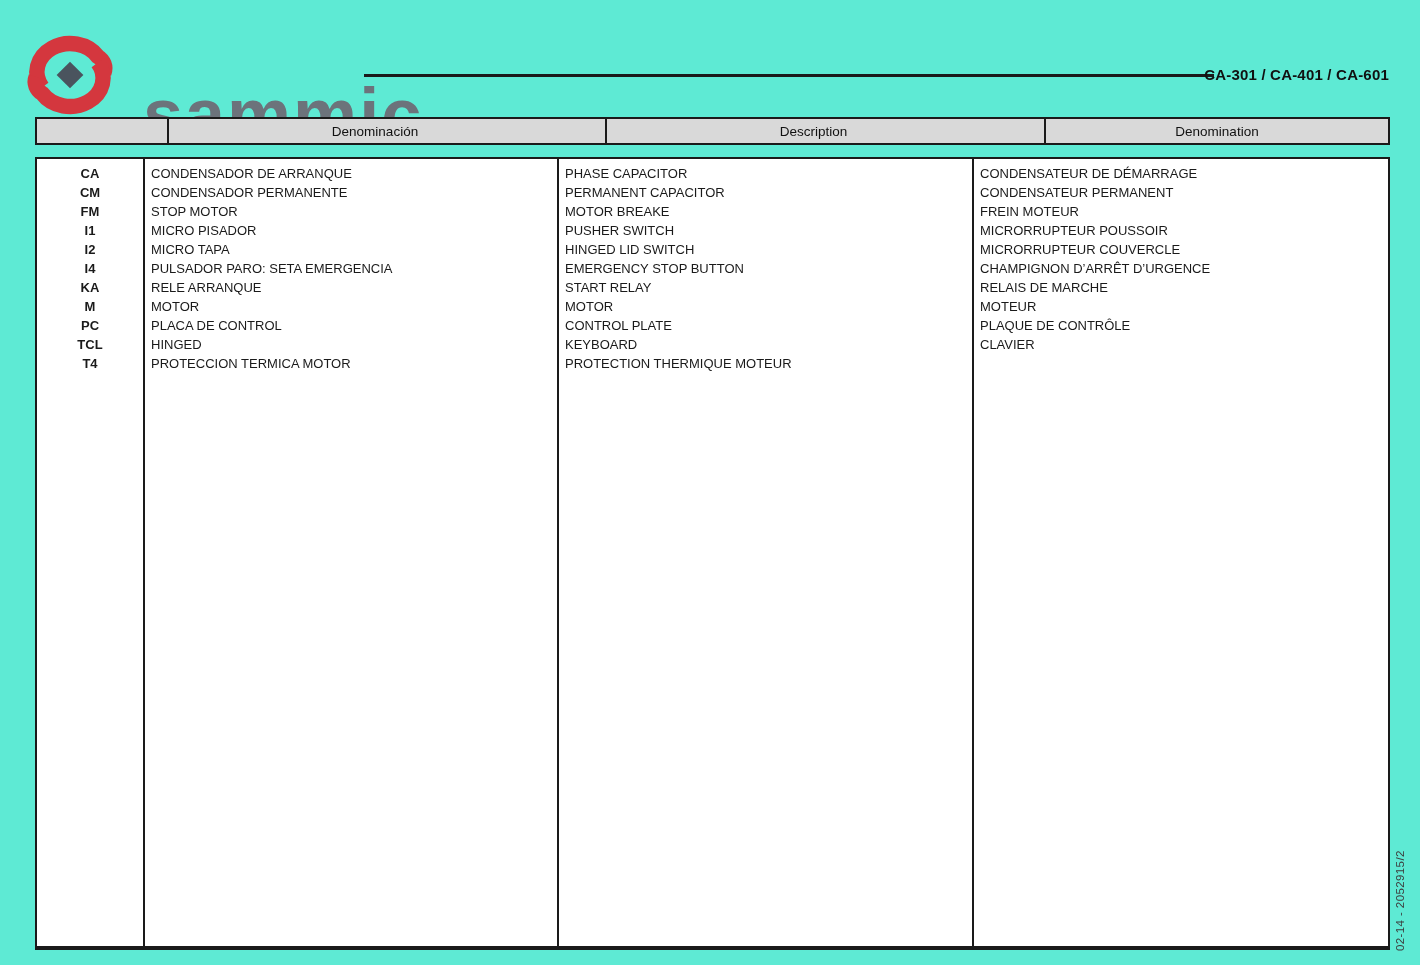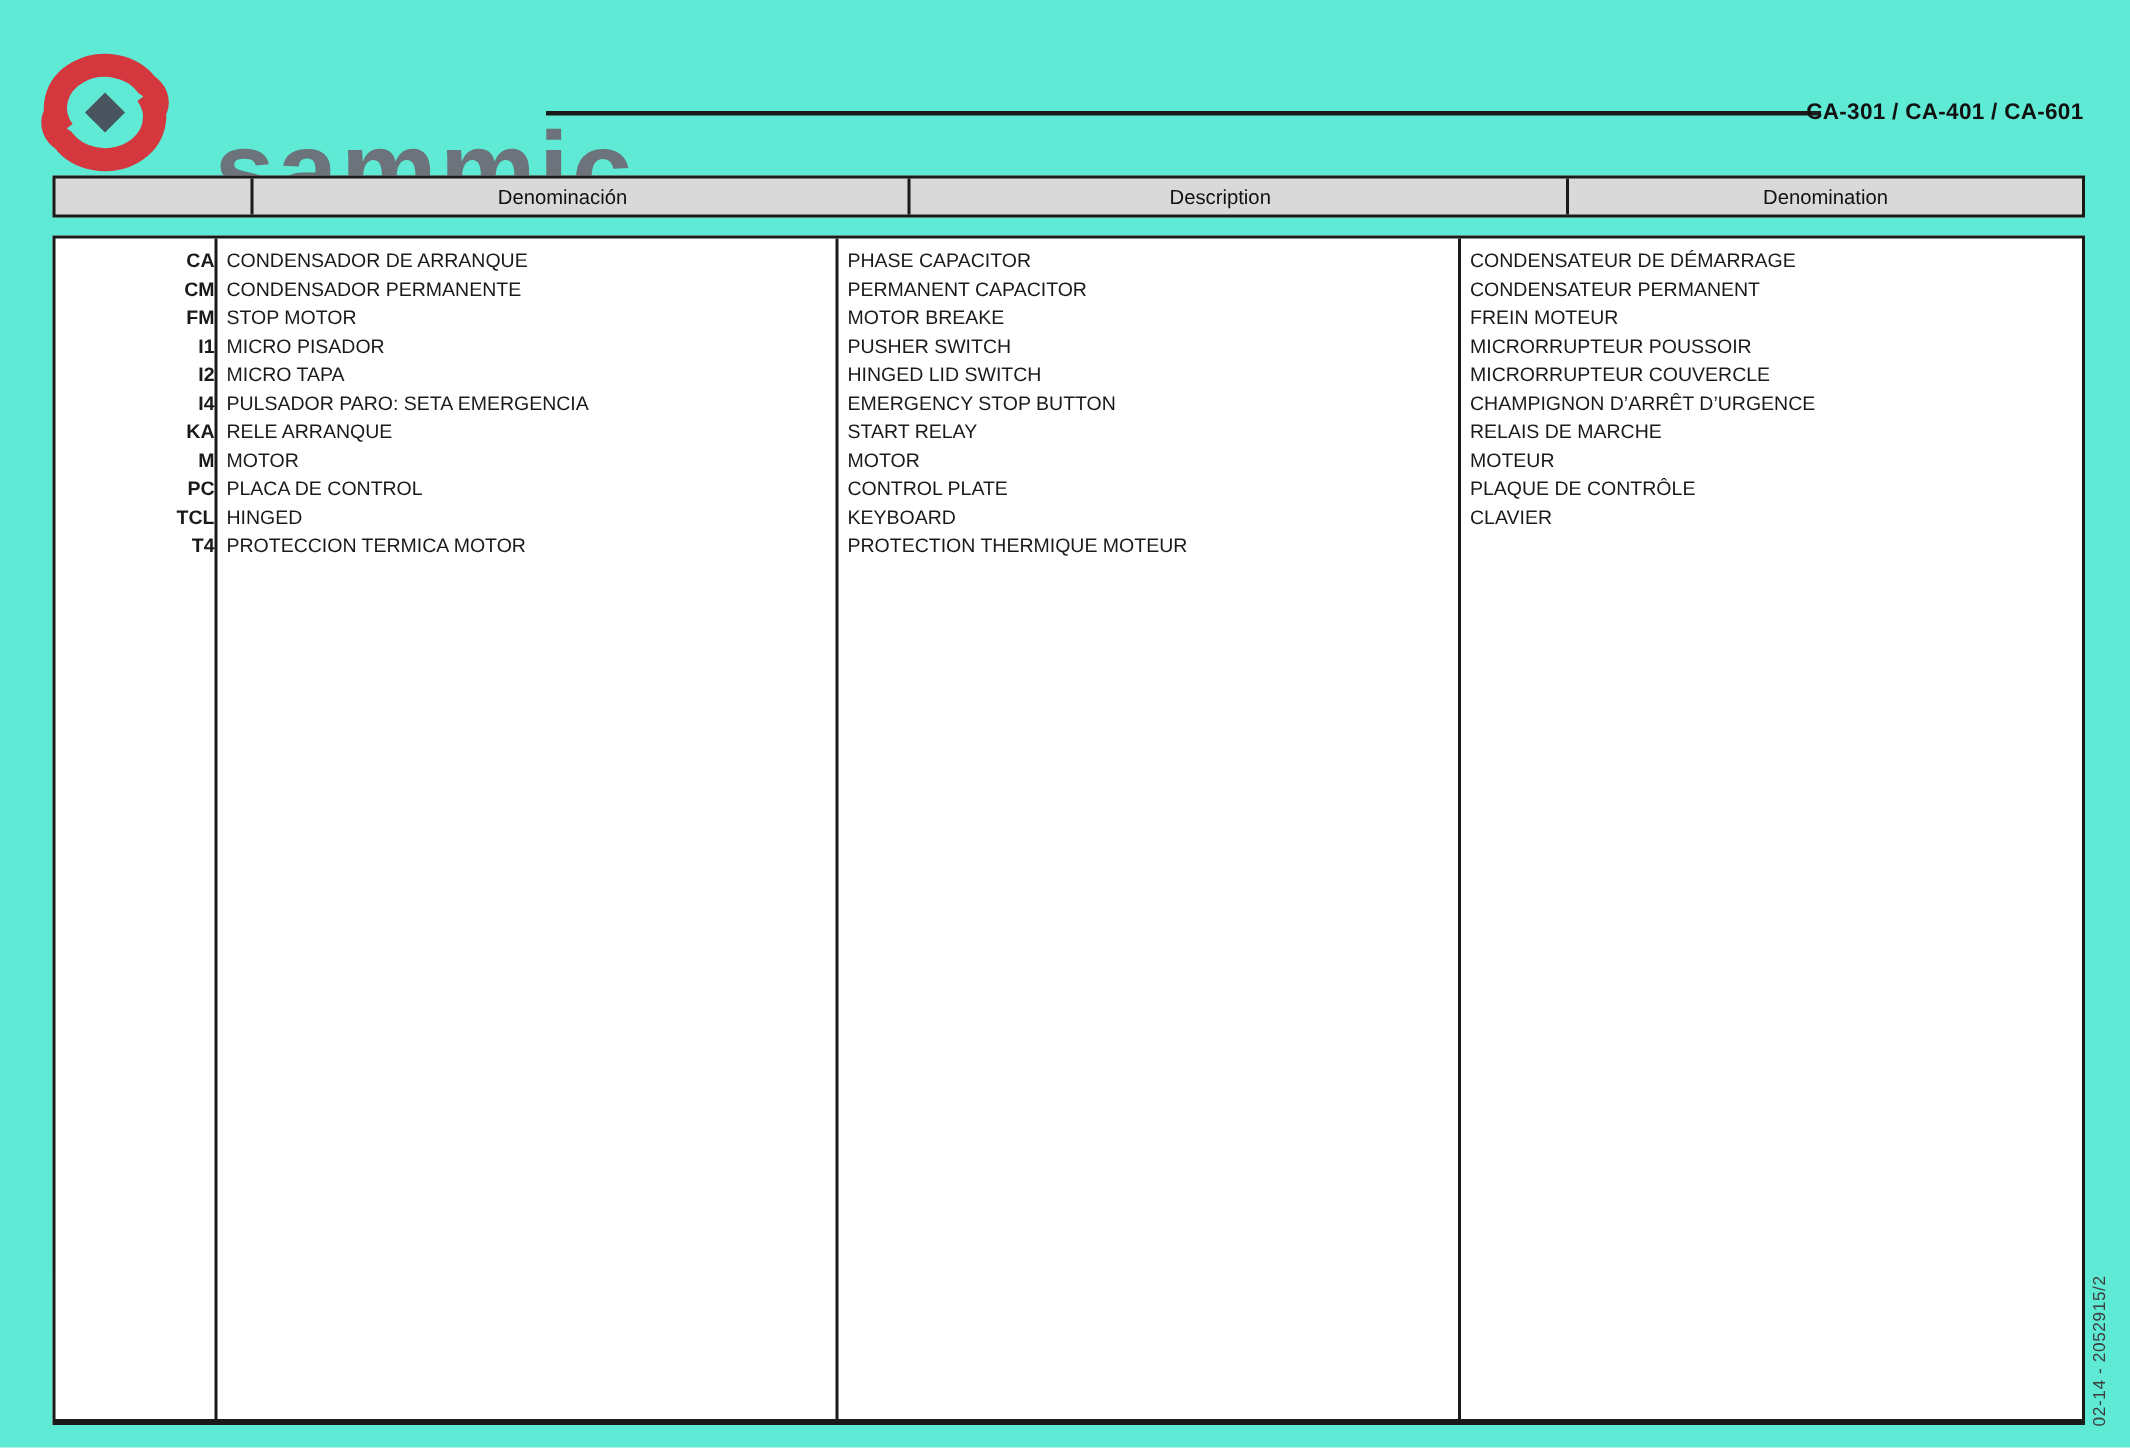--- a/index.html
+++ b/index.html
@@ -24,21 +24,21 @@
   .th:first-child { border-left:none; }
 
   
   .table-body { position:absolute; left:35px; top:157px; width:1355px; height:793px;
                 border:2px solid #1a1a1a; border-bottom-width:4px; background:#fff; }
   .vdiv { position:absolute; top:0; bottom:0; width:2px; background:#1a1a1a; }
   .vdiv.c1 { left:106px; } .vdiv.c2 { left:520px; } .vdiv.c3 { left:935px; }
   .rows { position:absolute; left:0; right:0; top:5px; }
   .row { display:grid; grid-template-columns:106px 414px 415px 1fr; height:19px;
          line-height:19px; font-size:13px; color:#1a1a1a; }
-  .cell-code { text-align:right; font-weight:bold; }
+  .cell-code { text-align:center; font-weight:bold; }
   .cell-es, .cell-en, .cell-fr { padding-left:8px; white-space:nowrap; overflow:hidden; }
 
   
   .doc-number { position:absolute; left:1394px; top:951px; transform-origin:0 0;
                 transform:rotate(-90deg); font-size:11.5px; color:#3d3d3d;
                 letter-spacing:0.4px; white-space:nowrap; }
 </style>
 </head>
 <body>
 

